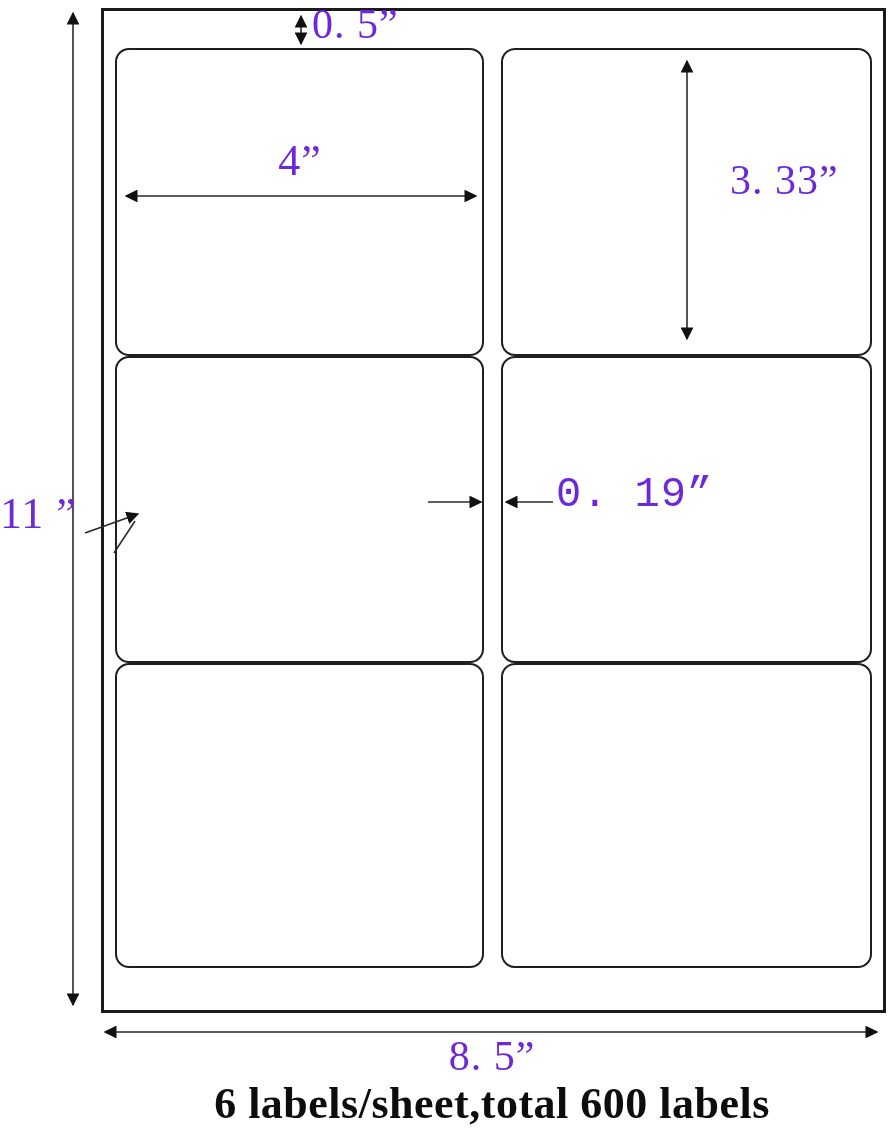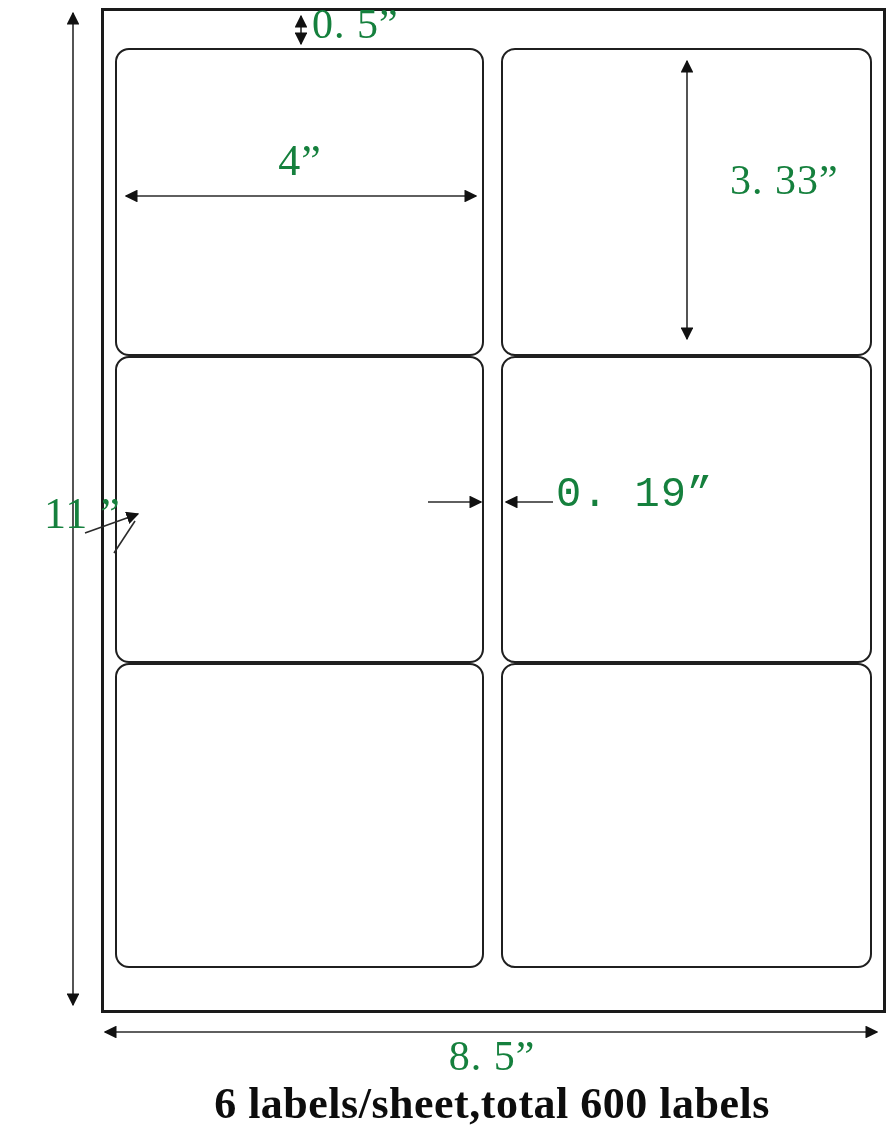--- a/index.html
+++ b/index.html
@@ -35,21 +35,21 @@
   svg.overlay {
     position: absolute;
     left: 0;
     top: 0;
     width: 892px;
     height: 1130px;
     pointer-events: none;
   }
   .dim {
     position: absolute;
-    color: #15803d;
+    color: #6d28d9;
     font-size: 42px;
     line-height: 1.05;
     white-space: nowrap;
     letter-spacing: 1px;
   }
   .dim.center { text-align: center; }
   .caption {
     position: absolute;
     left: 101px;
     top: 1078px;
@@ -104,19 +104,19 @@
 
   <div class="dim" style="left:312px; top:2px;">0. 5”</div>
 
   <div class="dim center" style="left:250px; top:138px; width:100px; font-size:44px;">4”</div>
 
   <div class="dim" style="left:698px; top:158px;margin-left:32px;">3. 33”</div>
 
 
   <div class="dim" style="left:556px; top:473px;font-family:Liberation Mono, monospace;">0. 19”</div>
 
-  <div class="dim" style="left:0px; top:491px; font-size:44px;margin-left:44px;">11 ”</div>
+  <div class="dim" style="left:0px; top:491px; font-size:44px;">11 ”</div>
 
   <div class="dim center" style="left:101px; top:1034px; width:782px;">8. 5”</div>
 
   <div class="caption">6 labels/sheet,total 600 labels</div>
 
 </div>
 
 </body></html>

